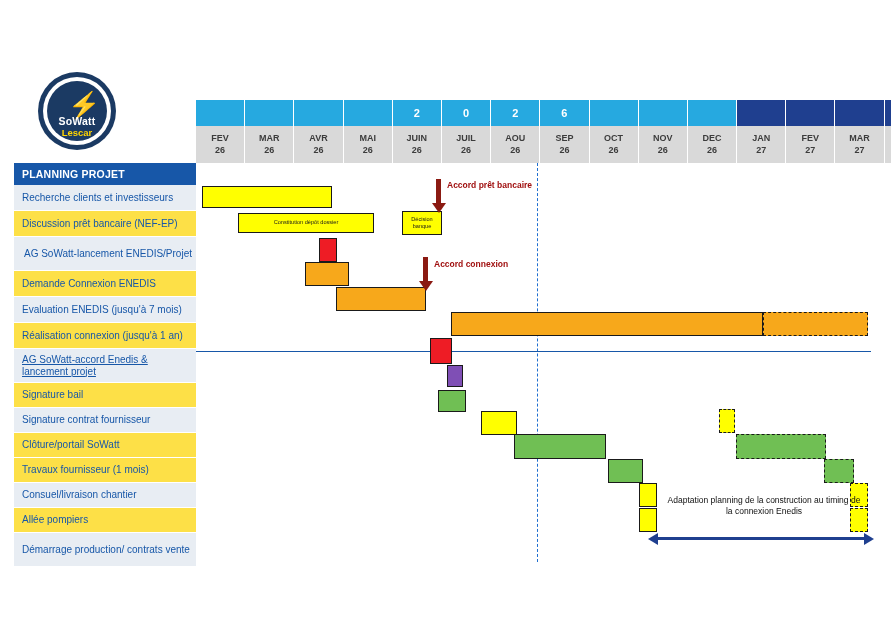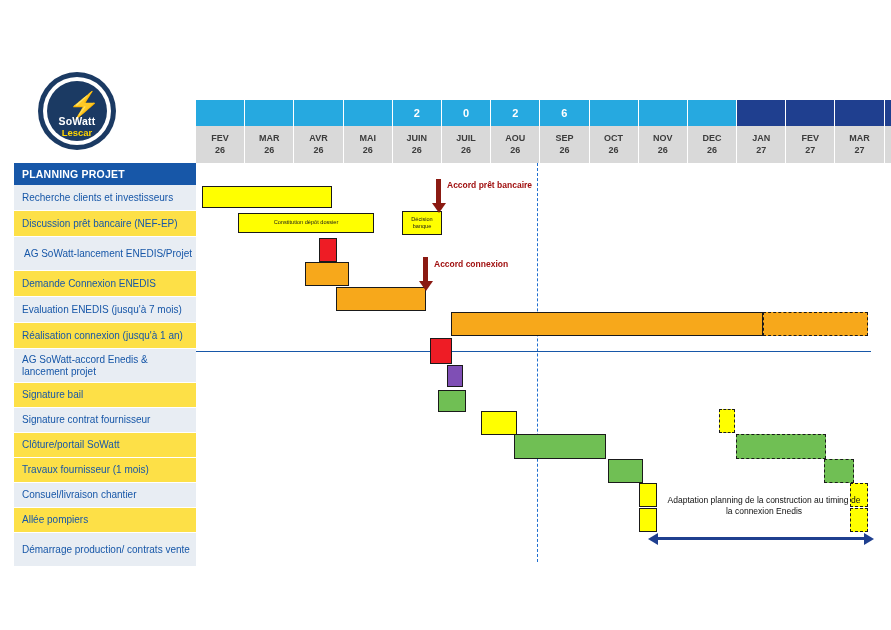--- a/index.html
+++ b/index.html
@@ -170,21 +170,21 @@
         </div>
         <div class="task plain" style="height: 25px;">
           <span>Demande Connexion ENEDIS</span>
         </div>
         <div class="task alt" style="height: 25px;">
           <span>Evaluation ENEDIS (jusqu'à 7 mois)</span>
         </div>
         <div class="task plain" style="height: 25px;">
           <span>Réalisation connexion (jusqu'à 1 an)</span>
         </div>
-        <div class="task alt" style="height: 33px;">
+        <div class="task alt" style="height: 33px; text-decoration: underline;">
           <span>AG SoWatt-accord Enedis &amp; lancement projet</span>
         </div>
         <div class="task plain" style="height: 24px;">
           <span>Signature bail</span>
         </div>
         <div class="task alt" style="height: 24px;">
           <span>Signature contrat fournisseur</span>
         </div>
         <div class="task plain" style="height: 24px;">
           <span>Clôture/portail SoWatt</span>

